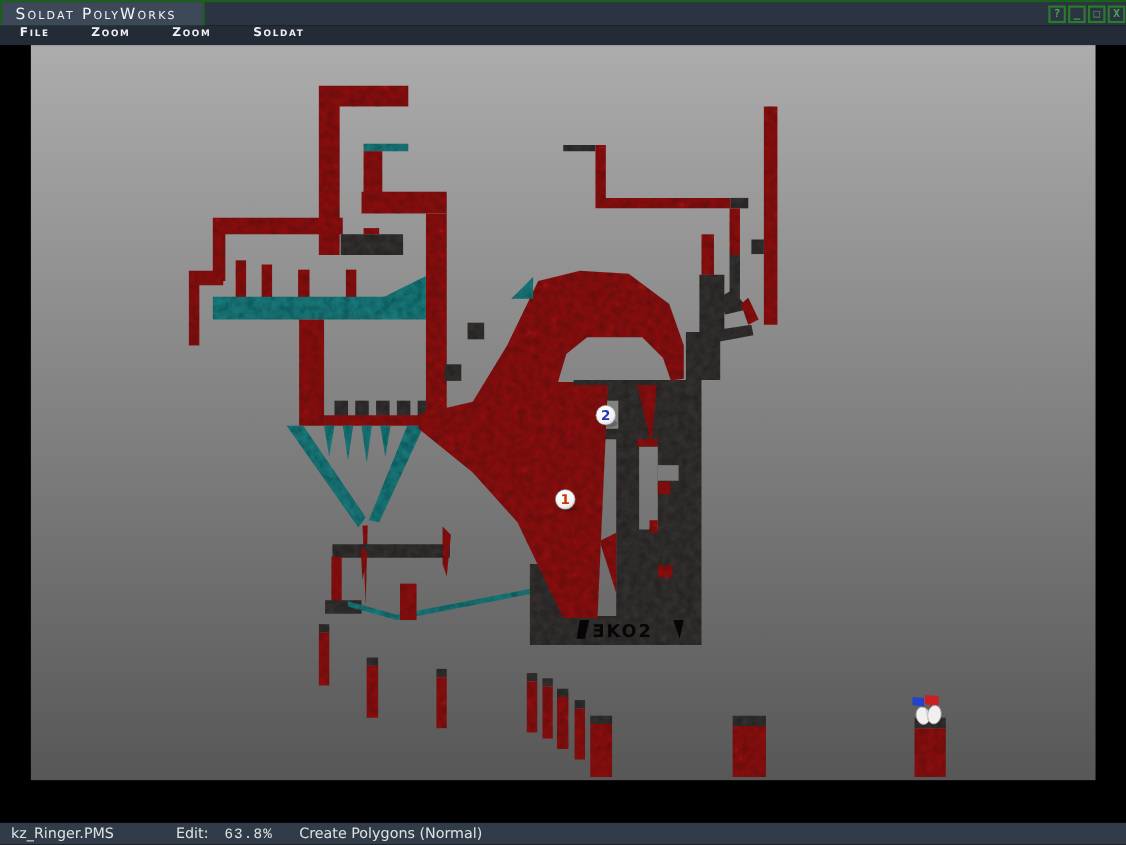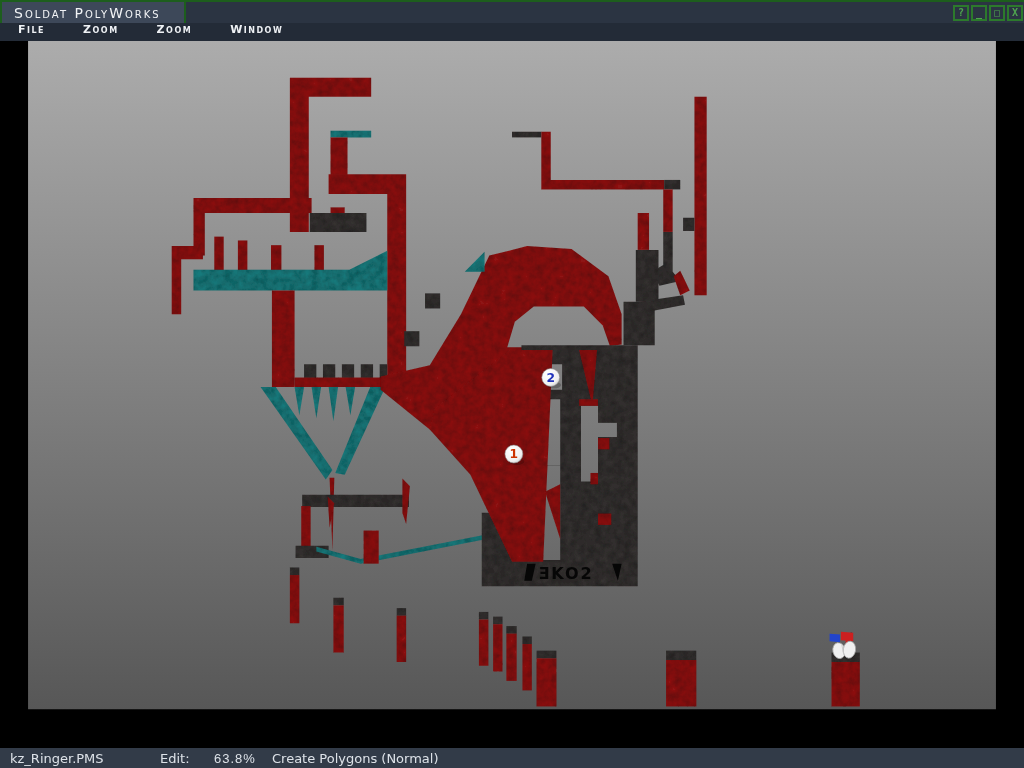--- a/index.html
+++ b/index.html
@@ -24,21 +24,21 @@
   .menuitem{color:#eef1f4;font-size:11px;font-weight:bold;font-variant:small-caps;
             letter-spacing:1.5px;margin-right:38px;white-space:nowrap;}
   
   #canvas-wrap{position:absolute;left:0;top:41px;width:1024px;height:707px;}
   #map-svg{display:block;}
   
   #statusbar{position:absolute;left:0;top:748px;width:1024px;height:20px;background:#323b48;}
   .status-item{position:absolute;top:3px;color:#dde2e8;font-size:13px;white-space:nowrap;}
   #status-file{left:10px;}
   #status-zoom-label{left:160px;}
-  #status-zoom-value{left:214px;font-family:Liberation Sans, sans-serif;
+  #status-zoom-value{left:204px;font-family:Liberation Mono, monospace;
                      letter-spacing:1px;}
   #status-tool{left:272px;}
 </style>
 </head>
 <body>
 
 <div id="app">
 
   <div id="titlebar">
     <div id="titlebox">
@@ -49,21 +49,21 @@
       <div class="winbtn">_</div>
       <div class="winbtn">□</div>
       <div class="winbtn">X</div>
     </div>
   </div>
 
   <div id="menubar">
     <span class="menuitem">File</span>
     <span class="menuitem">Zoom</span>
     <span class="menuitem">Zoom</span>
-    <span class="menuitem">Window</span>
+    <span class="menuitem">Soldat</span>
   </div>
 
   <div id="canvas-wrap">
     <svg id="map-svg" width="1024" height="707" viewBox="0 41 1024 748">
       <defs>
         <linearGradient id="bgGrad" x1="0" y1="41" x2="0" y2="748" gradientUnits="userSpaceOnUse">
           <stop id="bg-stop-top" offset="0" stop-color="#acacac"></stop>
           <stop id="bg-stop-bottom" offset="1" stop-color="#575757"></stop>
         </linearGradient>
         <radialGradient id="sphereGrad" cx="0.35" cy="0.3" r="0.85">

